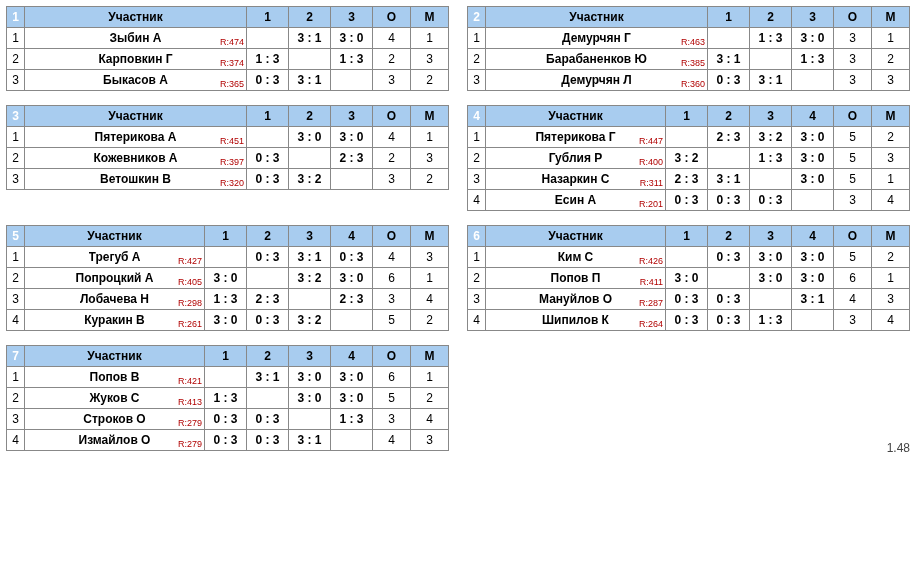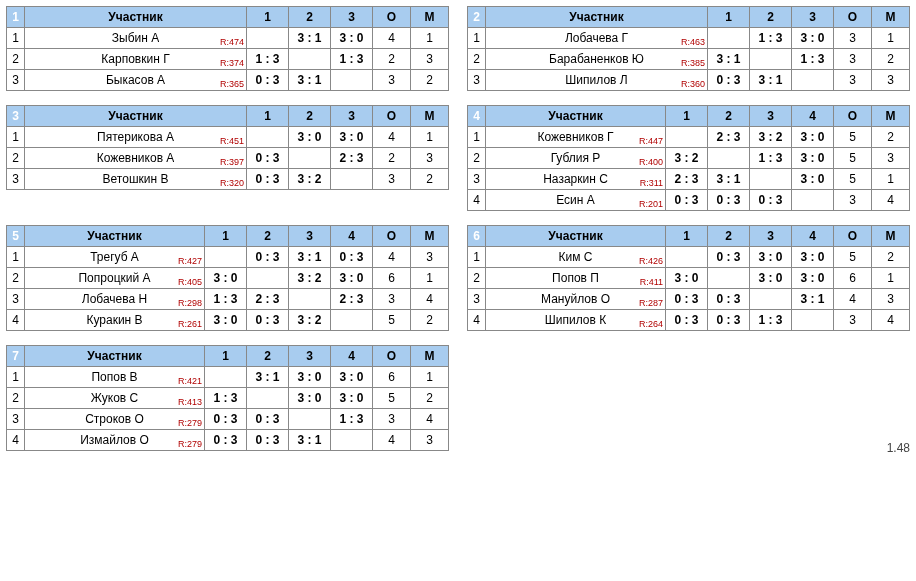--- a/index.html
+++ b/index.html
@@ -57,20 +57,21 @@
     white-space: nowrap;
     overflow: hidden;
   }
   td.name .player-name {
     display: inline-block;
     max-width: calc(100% - 36px);
     overflow: hidden;
     text-overflow: clip;
     white-space: nowrap;
     vertical-align: bottom;
+    font-weight: bold;
   }
   td.name .rating {
     position: absolute;
     right: 2px;
     bottom: 1px;
     font-size: 9px;
     color: #b00000;
     text-align: right;
   }
   td.score { font-weight: bold; }
@@ -167,39 +168,39 @@
             <th>1</th>
             <th>2</th>
             <th>3</th>
             <th>О</th>
             <th>М</th>
           </tr>
         </thead>
         <tbody>
           <tr>
             <td class="idx">1</td>
-            <td class="name"><span class="player-name">Лобачева Г</span><span class="rating">R:463</span></td>
+            <td class="name"><span class="player-name">Демурчян Г</span><span class="rating">R:463</span></td>
             <td class="diag"></td>
             <td class="score loss">1 : 3</td>
             <td class="score win">3 : 0</td>
             <td>3</td>
             <td>1</td>
           </tr>
           <tr>
             <td class="idx">2</td>
             <td class="name"><span class="player-name">Барабаненков Ю</span><span class="rating">R:385</span></td>
             <td class="score win">3 : 1</td>
             <td class="diag"></td>
             <td class="score loss">1 : 3</td>
             <td>3</td>
             <td>2</td>
           </tr>
           <tr>
             <td class="idx">3</td>
-            <td class="name"><span class="player-name">Шипилов Л</span><span class="rating">R:360</span></td>
+            <td class="name"><span class="player-name">Демурчян Л</span><span class="rating">R:360</span></td>
             <td class="score loss">0 : 3</td>
             <td class="score win">3 : 1</td>
             <td class="diag"></td>
             <td>3</td>
             <td>3</td>
           </tr>
         </tbody>
       </table>
     </div>
     <div>
@@ -275,21 +276,21 @@
             <th>2</th>
             <th>3</th>
             <th>4</th>
             <th>О</th>
             <th>М</th>
           </tr>
         </thead>
         <tbody>
           <tr>
             <td class="idx">1</td>
-            <td class="name"><span class="player-name">Кожевников Г</span><span class="rating">R:447</span></td>
+            <td class="name"><span class="player-name">Пятерикова Г</span><span class="rating">R:447</span></td>
             <td class="diag"></td>
             <td class="score loss">2 : 3</td>
             <td class="score win">3 : 2</td>
             <td class="score win">3 : 0</td>
             <td>5</td>
             <td>2</td>
           </tr>
           <tr>
             <td class="idx">2</td>
             <td class="name"><span class="player-name">Гублия Р</span><span class="rating">R:400</span></td>

